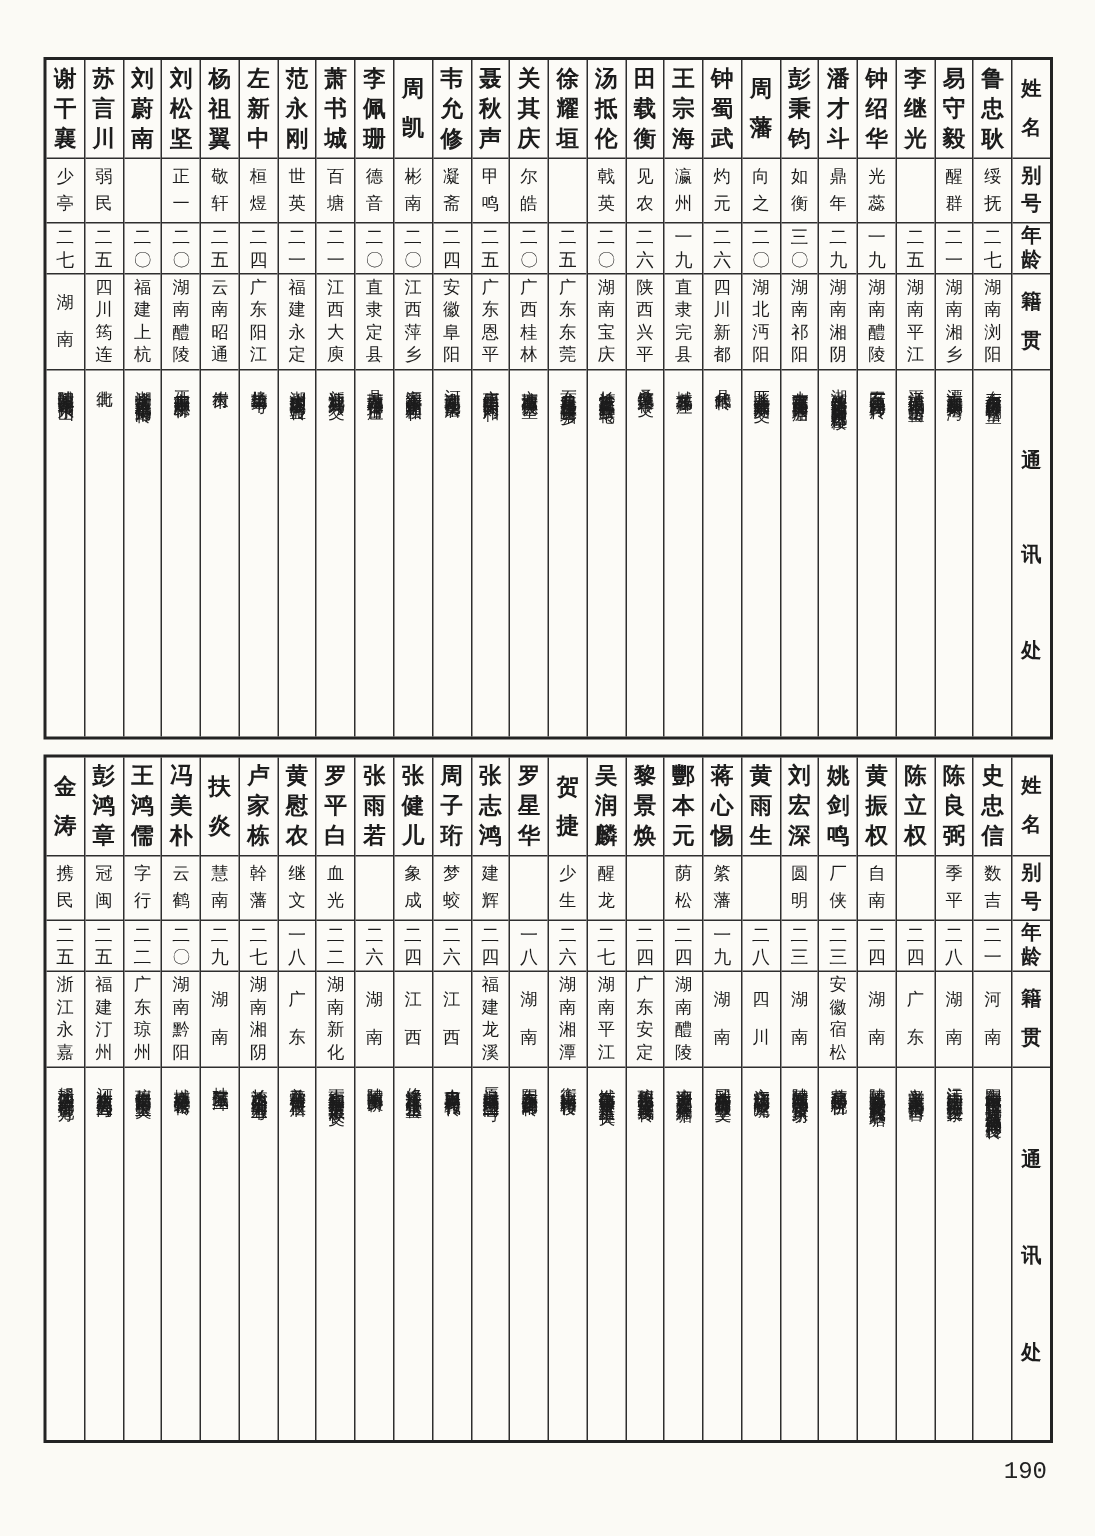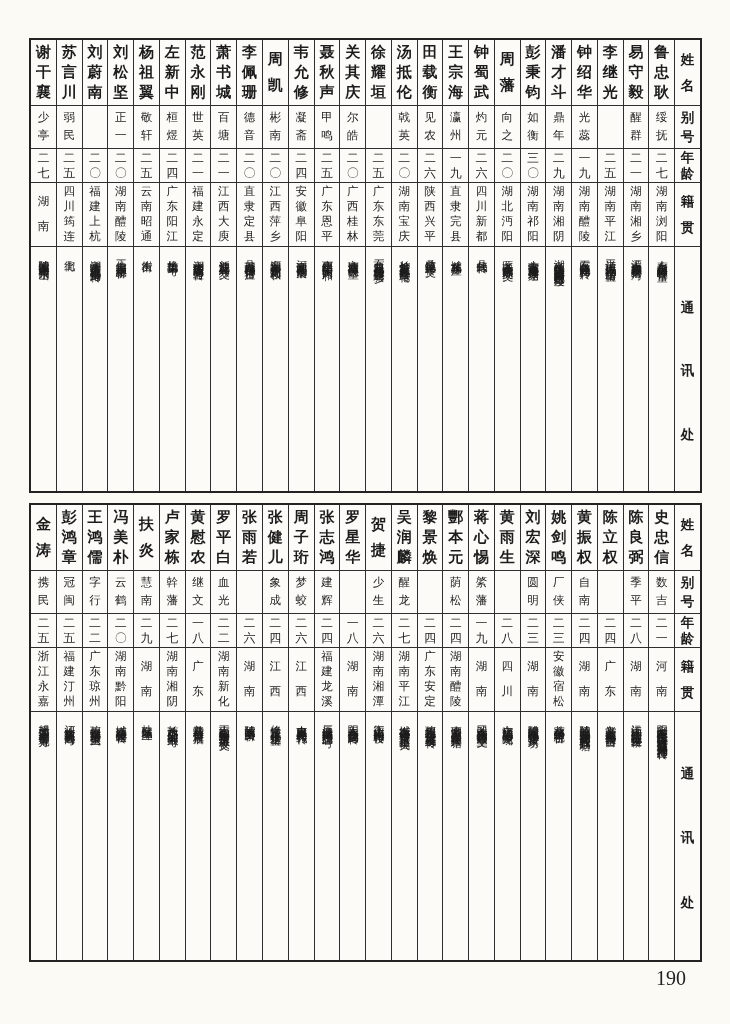--- a/index.html
+++ b/index.html
@@ -65,24 +65,24 @@
   .vtext {
     writing-mode:vertical-rl;
     text-orientation:upright;
     font-size:11px;
     line-height:1.0;
     letter-spacing:1px;
     max-height:100%;
   }
   .page-number {
     position:absolute;
-    right:44px;
+    right:32px;
     bottom:34px;
-    font-family:Liberation Serif, serif;
-    font-size:20px;
+    font-family:Liberation Mono, monospace;
+    font-size:16px;
     color:#222;
   }
 </style>
 </head>
 <body>
 
 <div class="page">
 
   <div class="vtable vtable-top">
       <div class="col hdr">

